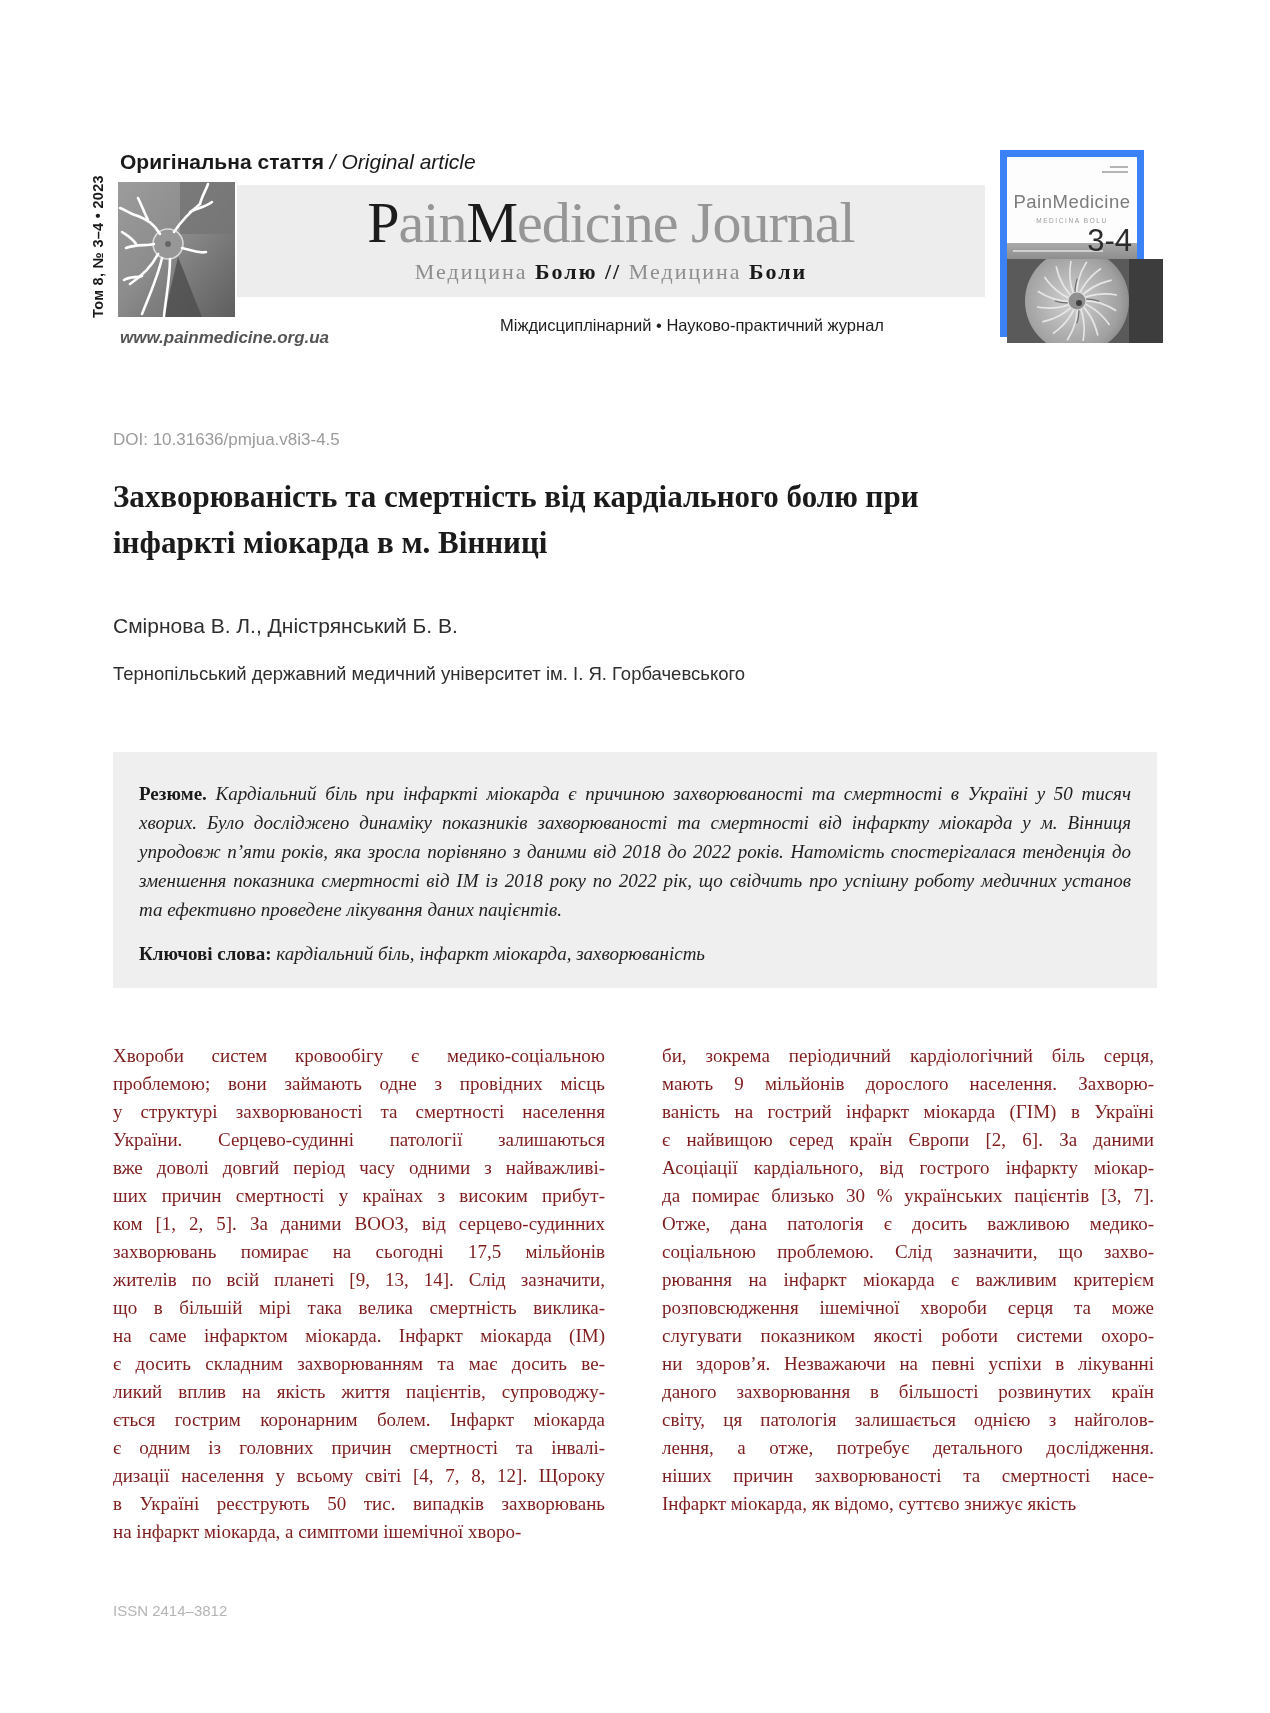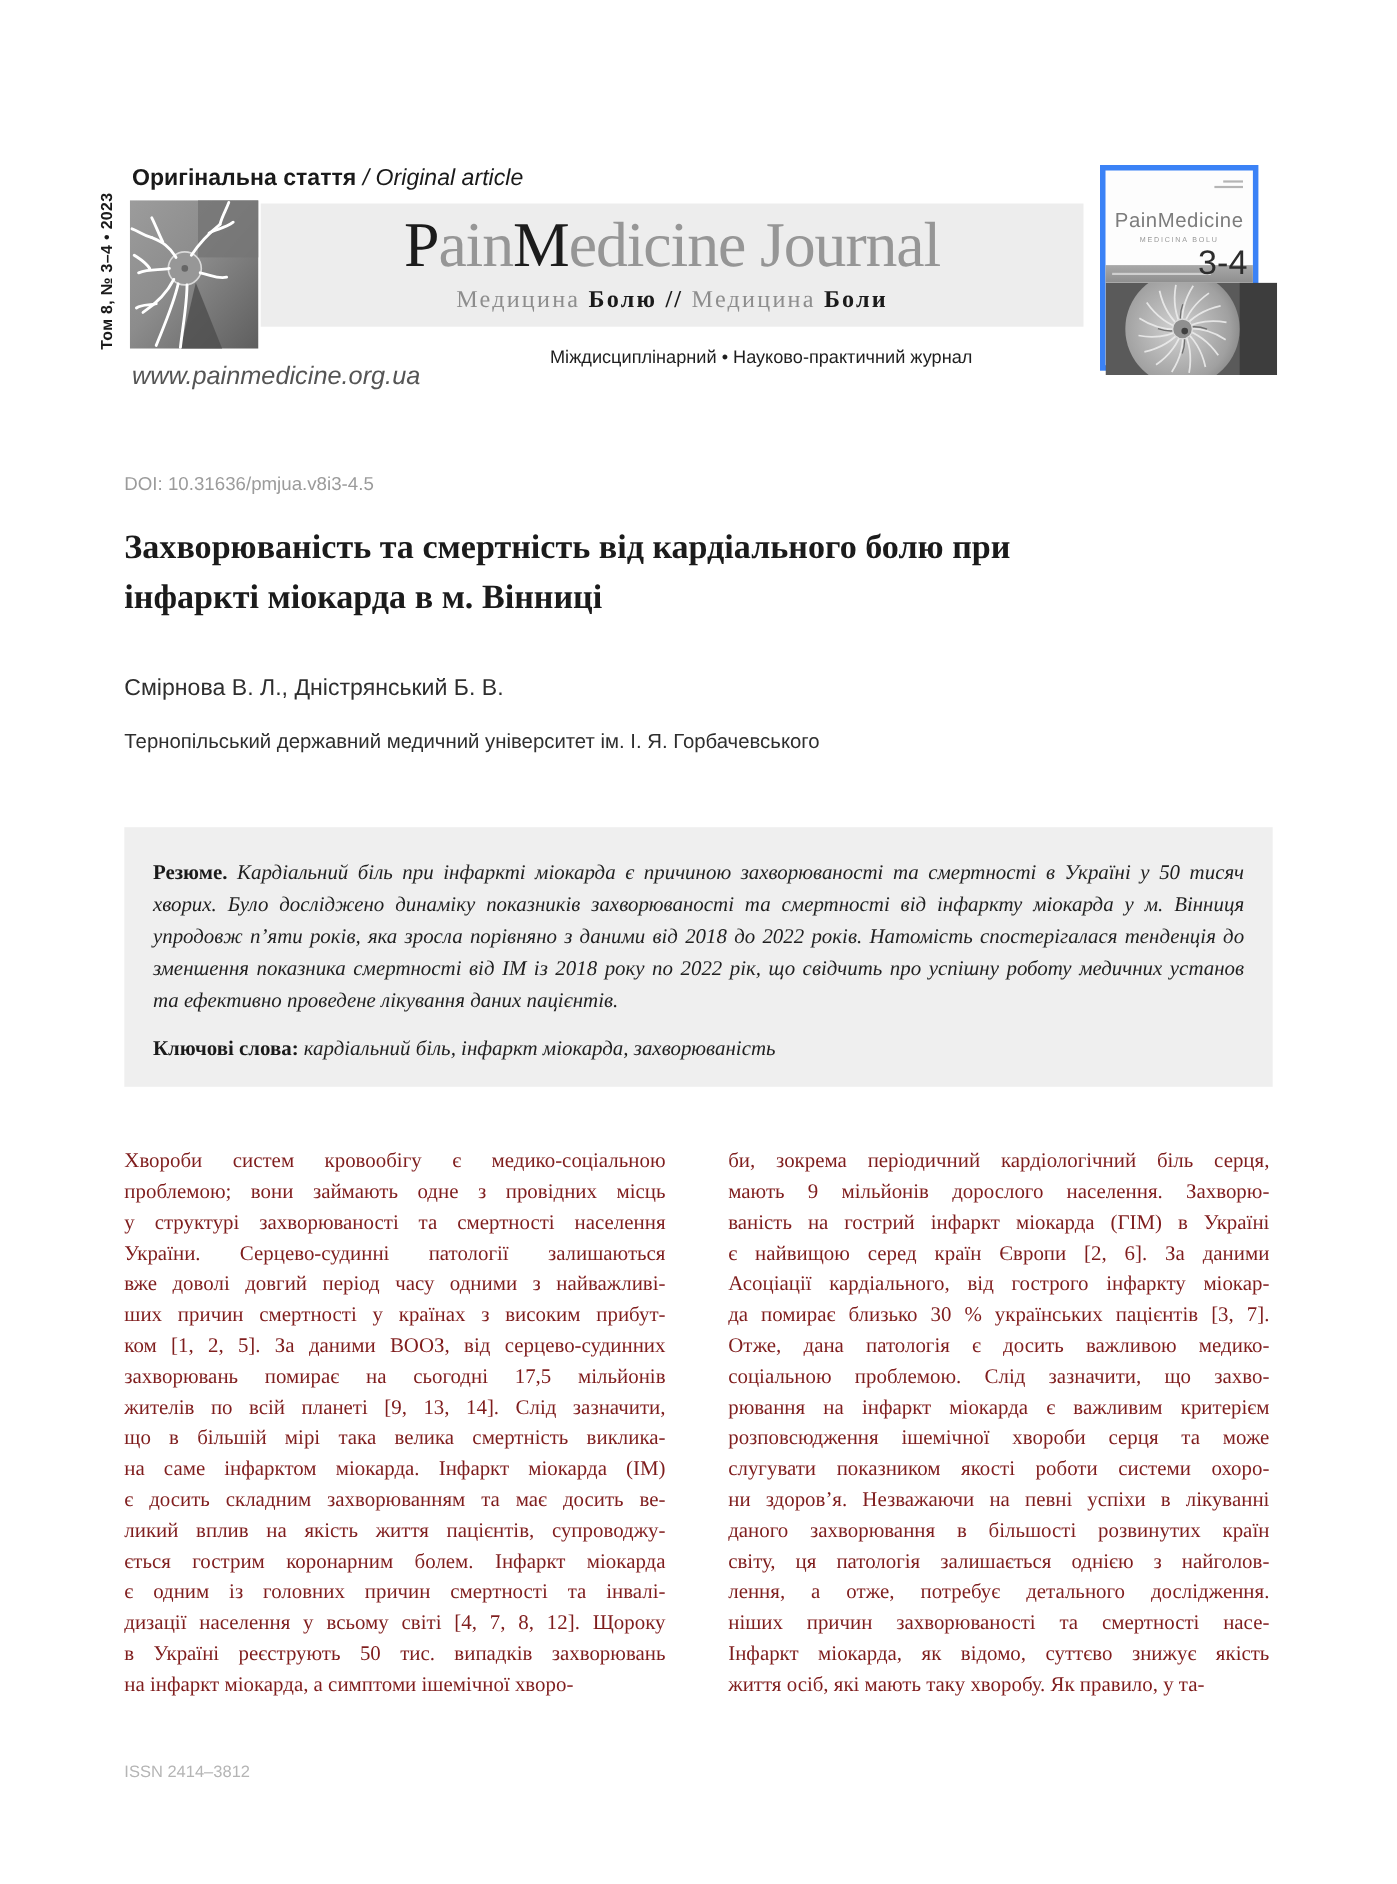--- a/index.html
+++ b/index.html
@@ -24,24 +24,24 @@
   .logo{
     font-family:"Liberation Serif",serif;font-size:58px;line-height:60px;margin-top:8px;
     color:#969696;letter-spacing:-1px;white-space:nowrap;
   }
   .logo .dk{color:#1c1c1c;}
   .jsubtitle{
     font-family:"Liberation Serif",serif;font-size:22px;letter-spacing:2px;
     color:#8d8d8d;margin-top:6px;white-space:nowrap;
   }
   .jsubtitle .dk{color:#1a1a1a;font-weight:bold;}
-  .website{position:absolute;left:120px;top:328px;font-size:23px;font-style:italic;font-weight:normal;color:#555;}
+  .website{position:absolute;left:120px;top:328px;font-size:17px;font-style:italic;font-weight:bold;color:#555;}
   .tagline{position:absolute;left:500px;top:316px;width:485px;text-align:left;font-size:16.5px;color:#1e1e1e;}
   
-  .cover{position:absolute;left:1000px;top:150px;width:144px;height:187px;background:#fdfdfd;border:5px solid #3b82f6;box-sizing:border-box;}
+  .cover{position:absolute;left:1000px;top:150px;width:144px;height:187px;background:#fdfdfd;border:7px solid #3b82f6;box-sizing:border-box;}
   .cover-line{position:absolute;right:9px;height:2px;background:#b5b5b5;}
   .cover-brand{position:absolute;left:0;right:0;top:34px;text-align:center;font-size:18.5px;color:#7c7c7c;letter-spacing:.5px;}
   .cover-sub{position:absolute;left:0;right:0;top:60px;text-align:center;font-size:6.5px;letter-spacing:1.6px;color:#9a9a9a;}
   .cover-band{position:absolute;left:0;right:0;top:86px;height:16px;background:linear-gradient(#a9a9a9,#8e8e8e);}
   .cover-band::after{content:"";position:absolute;left:6px;top:7px;width:90px;height:1.5px;background:#cfcfcf;}
   .cover-issue{position:absolute;right:5px;top:66px;font-size:31px;color:#2d2d2d;z-index:2;}
   .cover-spiral{position:absolute;left:0;top:102px;width:156px;height:84px;}
   
   .doi{position:absolute;left:113px;top:430px;font-size:17px;color:#9b9b9b;}
   .title{
@@ -213,16 +213,15 @@
     <div class="jline">соціальною проблемою. Слід зазначити, що захво-</div>
     <div class="jline">рювання на інфаркт міокарда є важливим критерієм</div>
     <div class="jline">розповсюдження ішемічної хвороби серця та може</div>
     <div class="jline">слугувати показником якості роботи системи охоро-</div>
     <div class="jline">ни здоров’я. Незважаючи на певні успіхи в лікуванні</div>
     <div class="jline">даного захворювання в більшості розвинутих країн</div>
     <div class="jline">світу, ця патологія залишається однією з найголов-</div>
     <div class="jline">лення, а отже, потребує детального дослідження.</div>
     <div class="jline">ніших причин захворюваності та смертності насе-</div>
     <div class="jline">Інфаркт міокарда, як відомо, суттєво знижує якість</div>
-    <div class="jline">життя осіб, які мають таку хворобу. Як правило, у та-</div>
   </div>
 
 <div class="issn">ISSN 2414–3812</div>
 
 </body></html>

